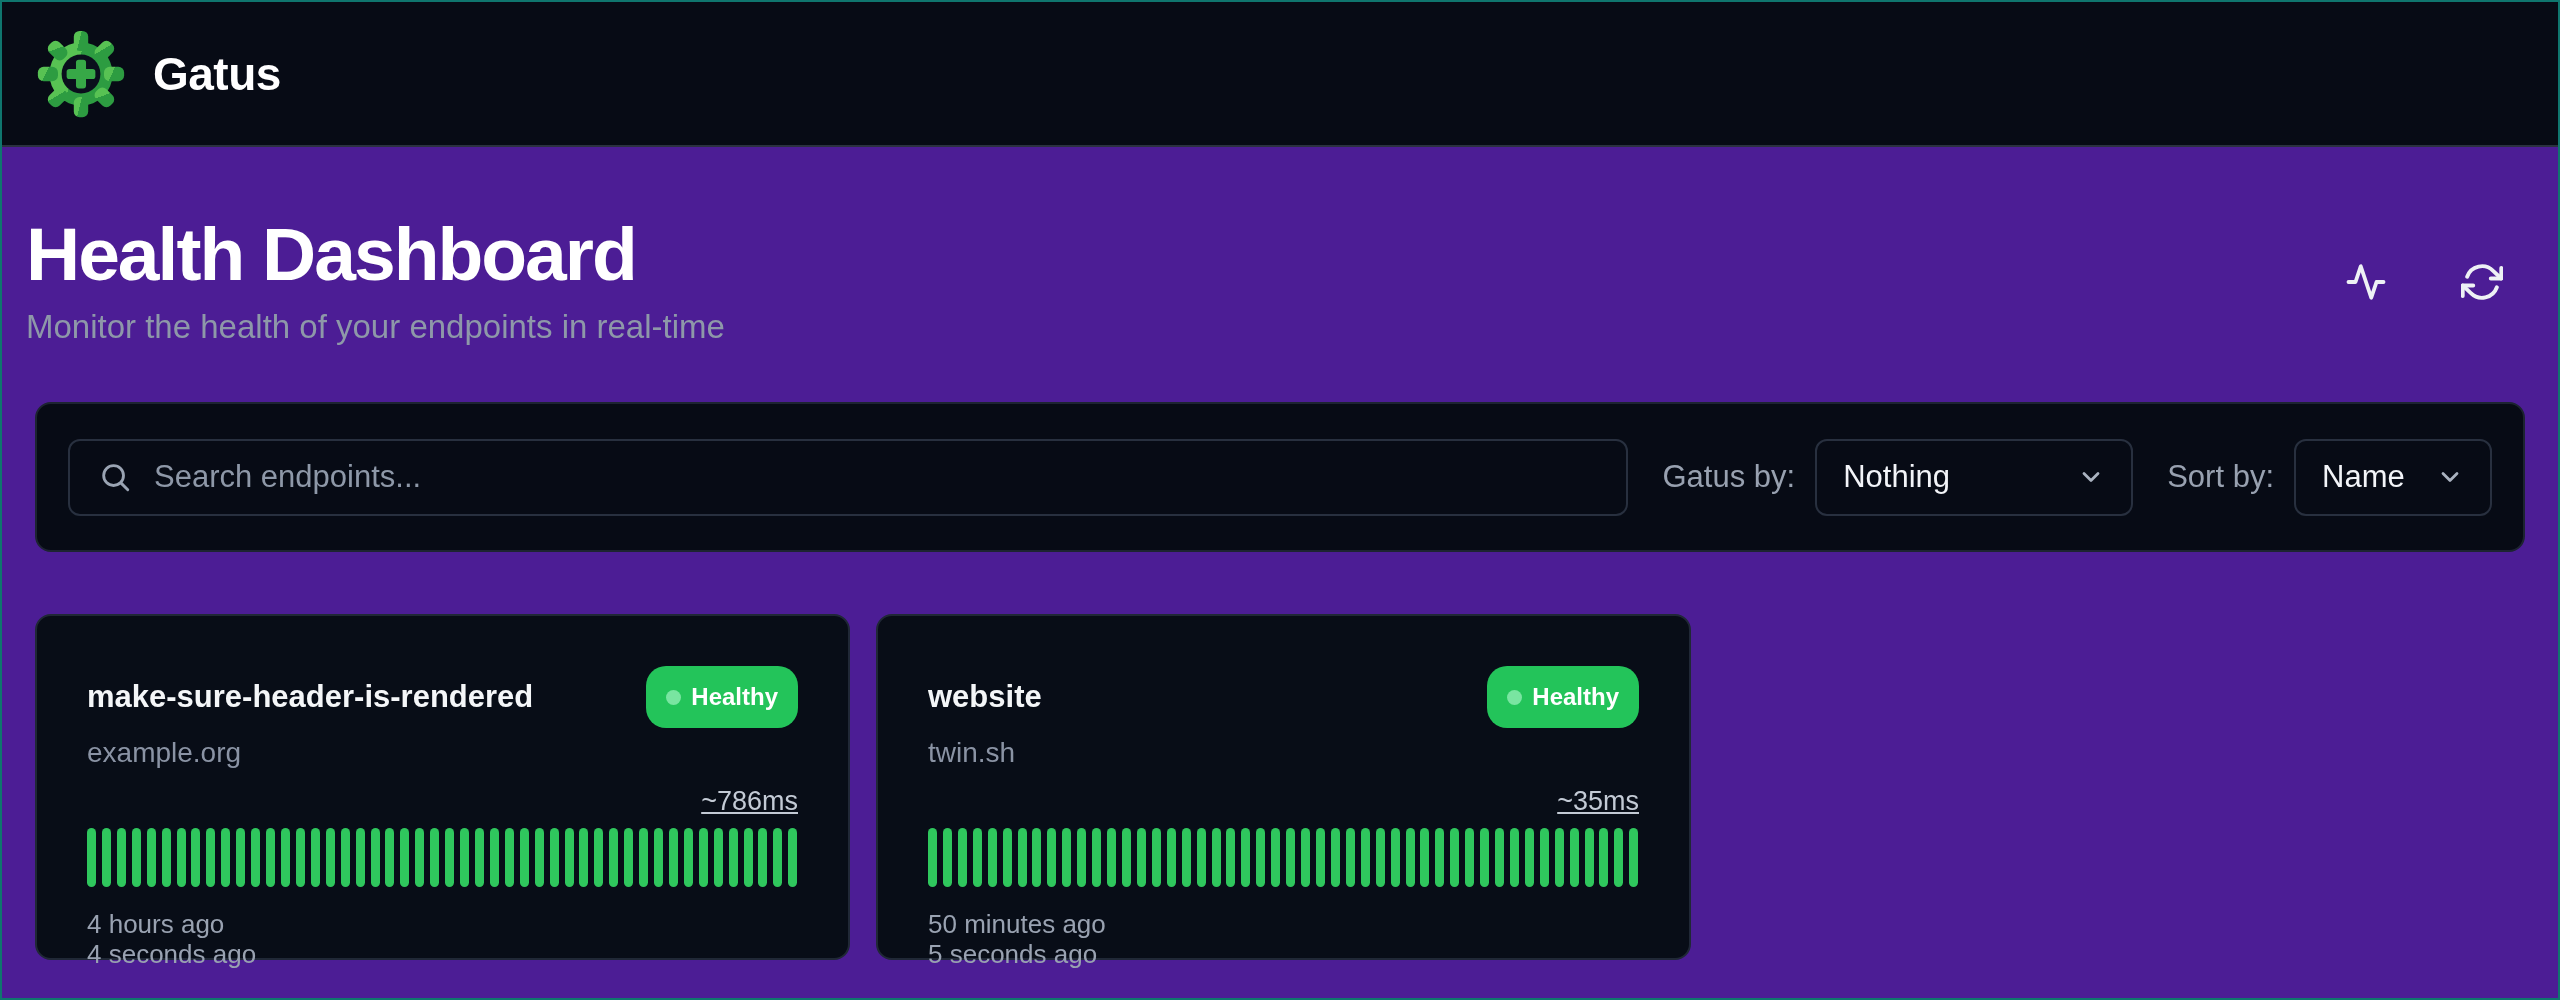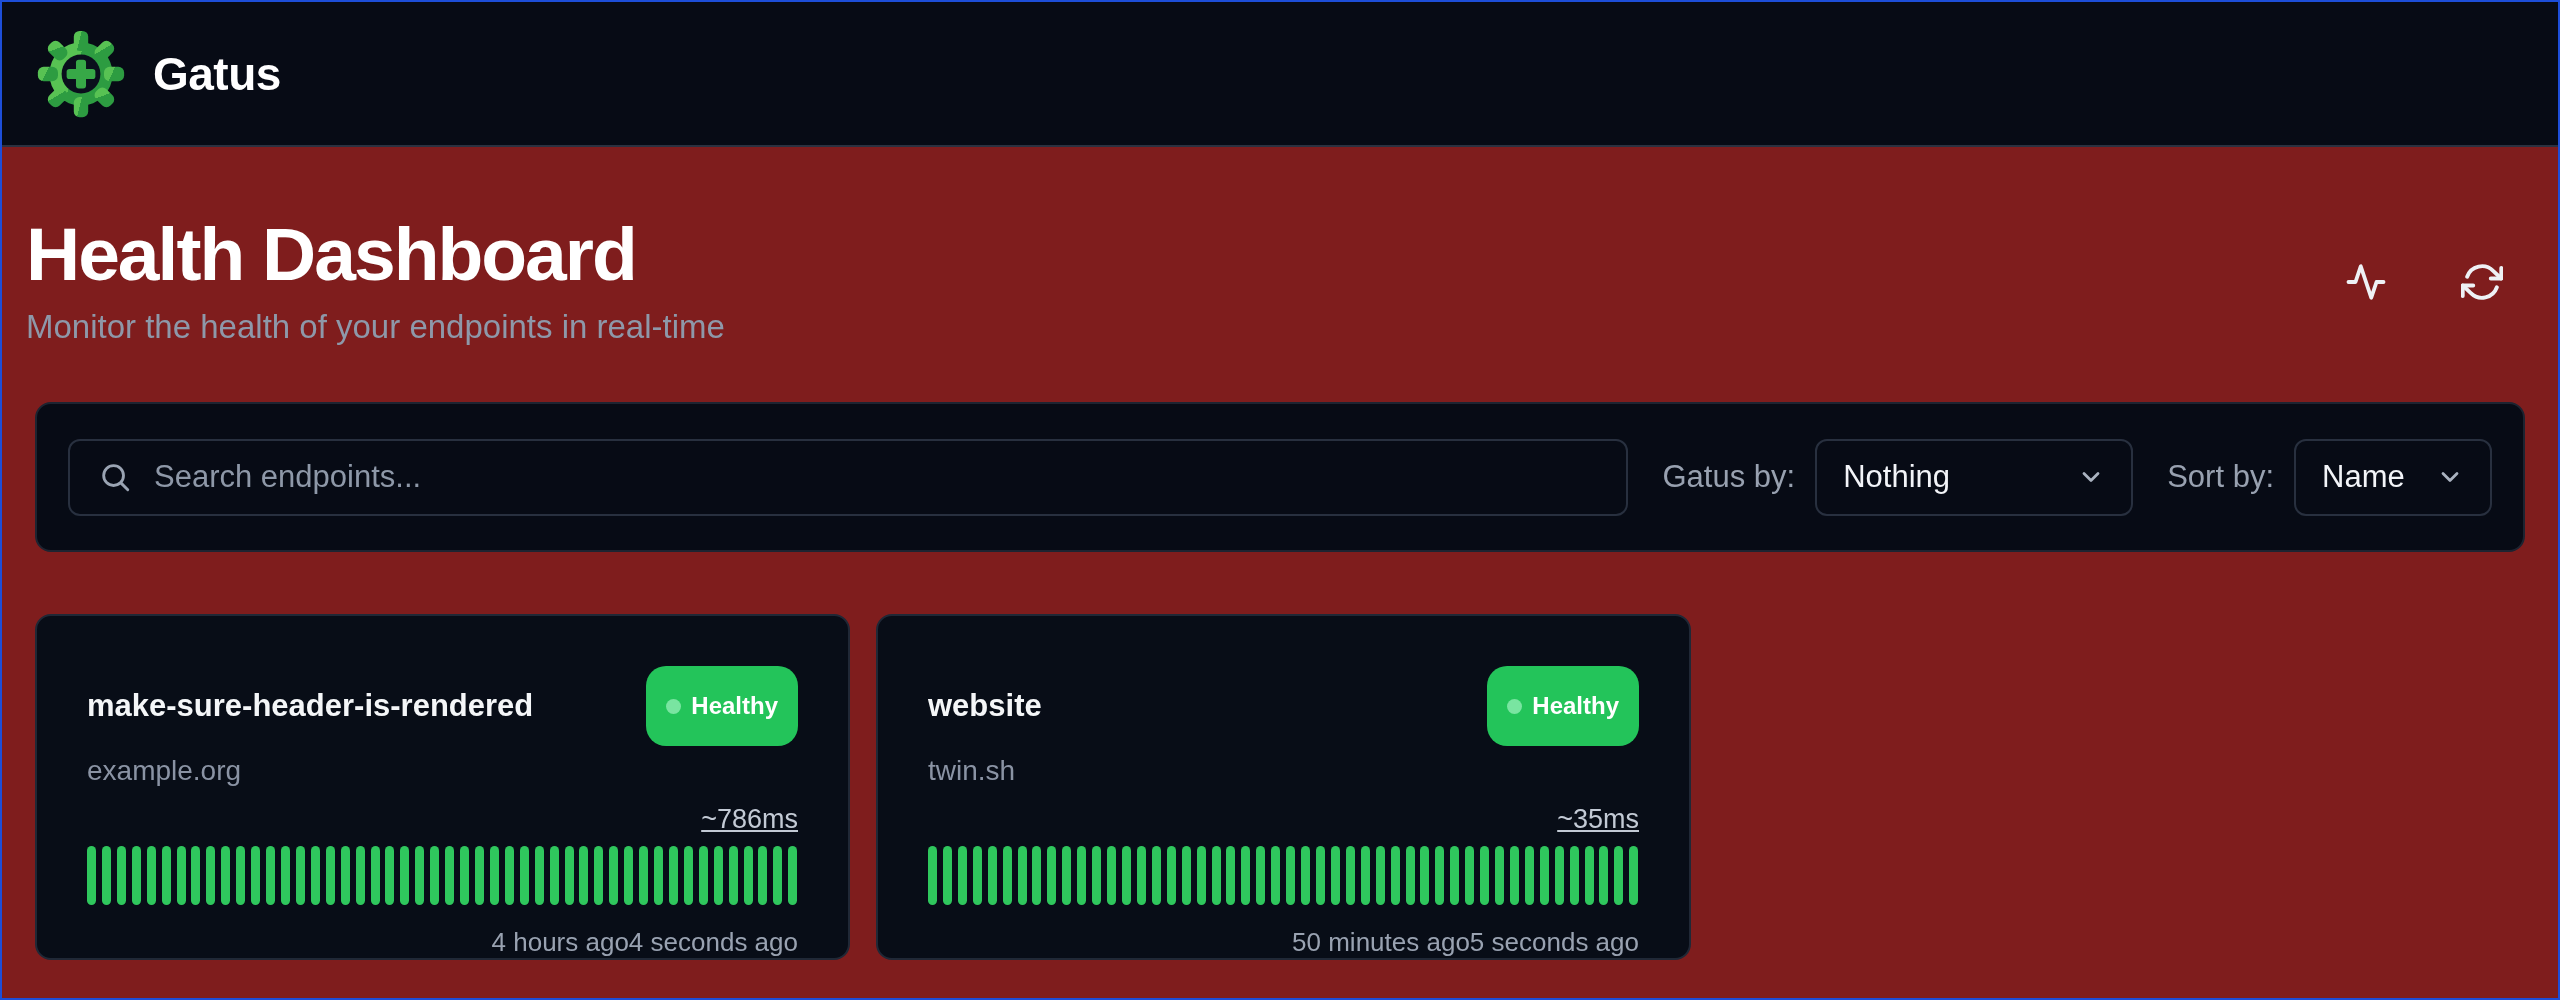--- a/index.html
+++ b/index.html
@@ -1,18 +1,18 @@
 <!DOCTYPE html>
 <html style="--badge-green: #23c45a; --bar-green: #2fc75d; --dot-green: #79e5a1;"><head>
 <meta charset="utf-8">
 <style>
   html,body{margin:0;padding:0;background:#060a14;}
   body{font-family:"Liberation Sans","DejaVu Sans",sans-serif;-webkit-font-smoothing:antialiased;}
   .screen{position:relative;width:2560px;height:1000px;box-sizing:border-box;
-          border:2px solid #1d4ed8;background:#7f1d1d;overflow:hidden;}
+          border:2px solid #0f766e;background:#4c1d95;overflow:hidden;}
 
   
   .navbar{height:145px;display:flex;align-items:center;padding:0 33px;
           border-bottom:2px solid #2b3140;background:#070b15;box-sizing:border-box;}
   .logo{width:92px;height:92px;flex:0 0 auto;}
   .brand{color:#ffffff;font-size:46px;font-weight:bold;letter-spacing:-0.5px;margin-left:26px;}
 
   
   .hero{display:flex;align-items:center;padding:0 54px 0 24px;margin-top:70px;}
   .hero-text{flex:1;min-width:0;}
@@ -44,29 +44,29 @@
   .select.sort{width:198px;}
 
   
   .cards{display:flex;gap:26px;padding:0 33px;margin-top:62px;}
   .card{width:815px;height:346px;box-sizing:border-box;border:2px solid #202836;border-radius:16px;
         background:#080d17;padding:50px 50px 36px 50px;cursor:pointer;}
   .card-head{display:flex;align-items:center;justify-content:space-between;}
   .ep-name{color:#f4f6f8;font-size:31px;font-weight:bold;line-height:40px;
            white-space:nowrap;overflow:hidden;text-overflow:ellipsis;text-align:center;}
   .badge{height:48px;border-radius:20px;background:var(--badge-green,#23c45a);
-         display:flex;align-items:center;padding:16px 20px;flex:0 0 auto;margin-left:20px;}
+         display:flex;align-items:center;padding:7px 20px;flex:0 0 auto;margin-left:20px;}
   .badge-dot{width:15px;height:15px;border-radius:50%;background:var(--dot-green,#79e5a1);margin-right:10px;}
   .badge-text{color:#ffffff;font-size:24px;font-weight:bold;}
   .ep-host{color:#8a93a4;font-size:28px;line-height:34px;margin-top:8px;}
   .ep-rt{color:#c3cad5;font-size:27px;line-height:30px;margin-top:16px;text-align:right;text-decoration:underline;}
   .bars{margin-top:12px;height:59px;display:flex;justify-content:space-between;align-items:stretch;}
   .bar{width:9px;border-radius:5px;background:var(--bar-green,#2fc75d);}
-  .card-foot{display:flex;justify-content:flex-end;margin-top:22px;
-             color:#99a2b1;font-size:26px;line-height:30px;}
+  .card-foot{display:flex;justify-content:center;margin-top:22px;
+             color:#99a2b1;font-size:26px;line-height:30px;flex-direction:column;}
 </style>
 </head>
 <body>
 
 <div class="screen">
 
   <div class="navbar">
     <div class="logo">
       <svg viewBox="0 0 64 64" width="92" height="92">
         <defs>

